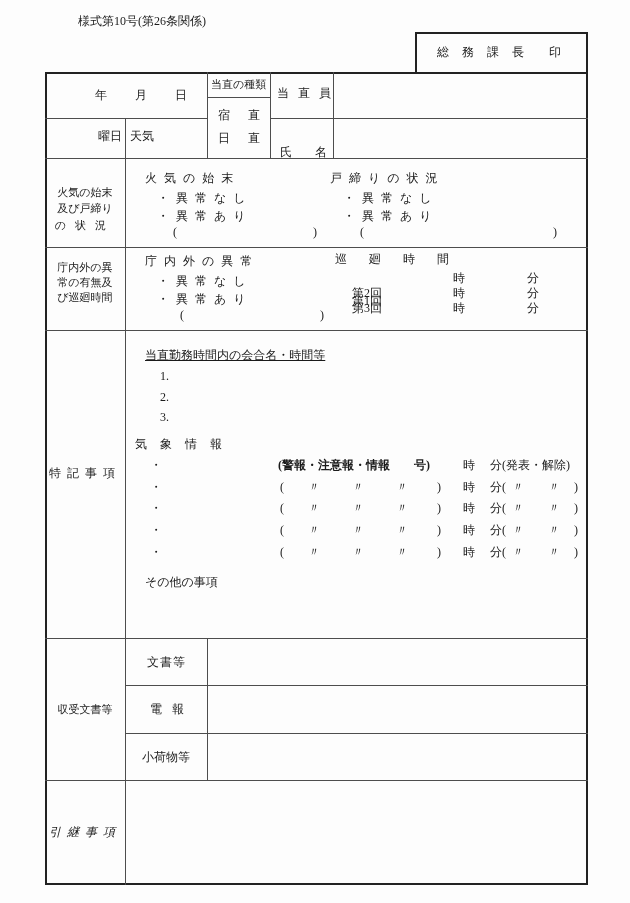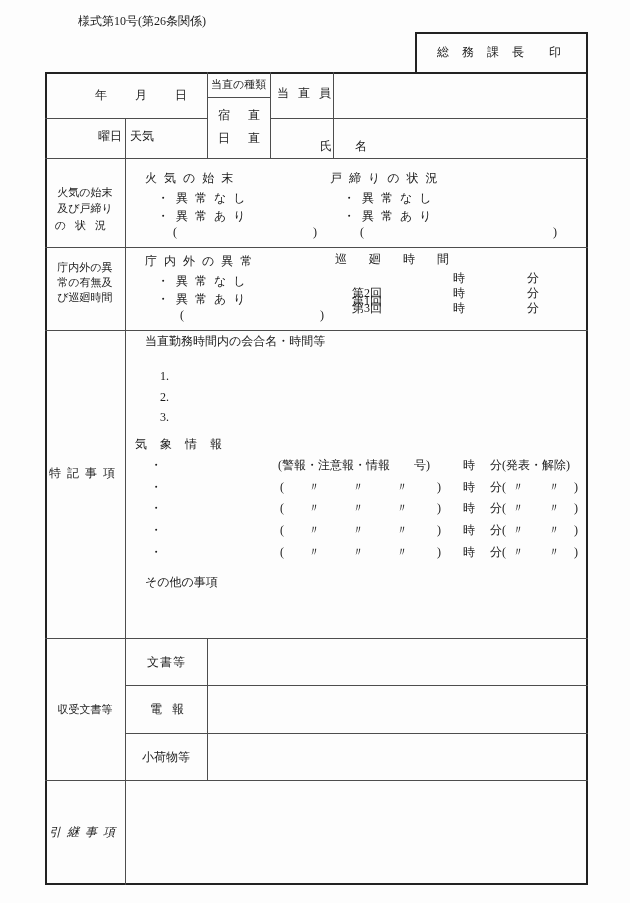--- a/index.html
+++ b/index.html
@@ -60,21 +60,21 @@
     <span class="vl" style="left:225px;top:0;height:86px;"></span>
     <span class="vl" style="left:288px;top:0;height:86px;"></span>
 
     <span class="t ls28" style="left:50px;top:23px;">年月日</span>
     <span class="t" style="left:53px;top:64px;">曜日</span>
     <span class="t" style="left:85px;top:64px;">天気</span>
     <span class="t fs11" style="left:166px;top:12px;">当直の種類</span>
     <span class="t ls18" style="left:173px;top:43px;">宿直</span>
     <span class="t ls18" style="left:173px;top:66px;">日直</span>
     <span class="t ls9" style="left:232px;top:21px;">当直員</span>
-    <span class="t ls23" style="left:235px;top:74px;margin-left:40px;">氏名</span>
+    <span class="t ls23" style="left:235px;top:80px;">氏名</span>
 
     <span class="t fs11 lblcol" style="top:120px;">火気の始末</span>
     <span class="t fs11 lblcol" style="top:136px;">及び戸締り</span>
     <span class="t fs11 lblcol ls9" style="top:153px;">の状況</span>
     <span class="t ls7" style="left:100px;top:106px;">火気の始末</span>
     <span class="t ls7" style="left:112px;top:126px;">・異常なし</span>
     <span class="t ls7" style="left:112px;top:144px;">・異常あり</span>
     <span class="t" style="left:128px;top:160px;">(</span>
     <span class="t" style="left:268px;top:160px;">)</span>
     <span class="t ls7" style="left:285px;top:106px;">戸締りの状況</span>
@@ -96,28 +96,28 @@
     <span class="t" style="left:408px;top:206px;">時</span>
     <span class="t" style="left:482px;top:206px;">分</span>
     <span class="t" style="left:307px;top:221px;">第2回</span>
     <span class="t" style="left:408px;top:221px;">時</span>
     <span class="t" style="left:482px;top:221px;">分</span>
     <span class="t" style="left:307px;top:236px;">第3回</span>
     <span class="t" style="left:408px;top:236px;">時</span>
     <span class="t" style="left:482px;top:236px;">分</span>
 
     <span class="t lblcol ls6" style="top:401px;">特記事項</span>
-    <span class="t" style="left:100px;top:269px;">当直勤務時間内の会合名・時間等</span>
+    <span class="t" style="left:100px;top:283px;text-decoration:underline;">当直勤務時間内の会合名・時間等</span>
     <span class="t" style="left:115px;top:304px;">1.</span>
     <span class="t" style="left:115px;top:325px;">2.</span>
     <span class="t" style="left:115px;top:345px;">3.</span>
     <span class="t ls13" style="left:90px;top:372px;">気象情報</span>
 
     <span class="t" style="left:105px;top:393px;">・</span>
-    <span class="t" style="left:233px;top:393px;">(警報・注意報・情報　　号)</span>
+    <span class="t" style="left:233px;top:393px;font-weight:bold;">(警報・注意報・情報　　号)</span>
     <span class="t" style="left:418px;top:393px;">時</span>
     <span class="t" style="left:445px;top:393px;">分(発表・解除)</span>
 
     <span class="t" style="left:105px;top:415px;">・</span>
     <span class="t" style="left:235px;top:415px;">(</span>
     <span class="t" style="left:263px;top:415px;">〃</span>
     <span class="t" style="left:307px;top:415px;">〃</span>
     <span class="t" style="left:351px;top:415px;">〃</span>
     <span class="t" style="left:392px;top:415px;">)</span>
     <span class="t" style="left:418px;top:415px;">時</span>

